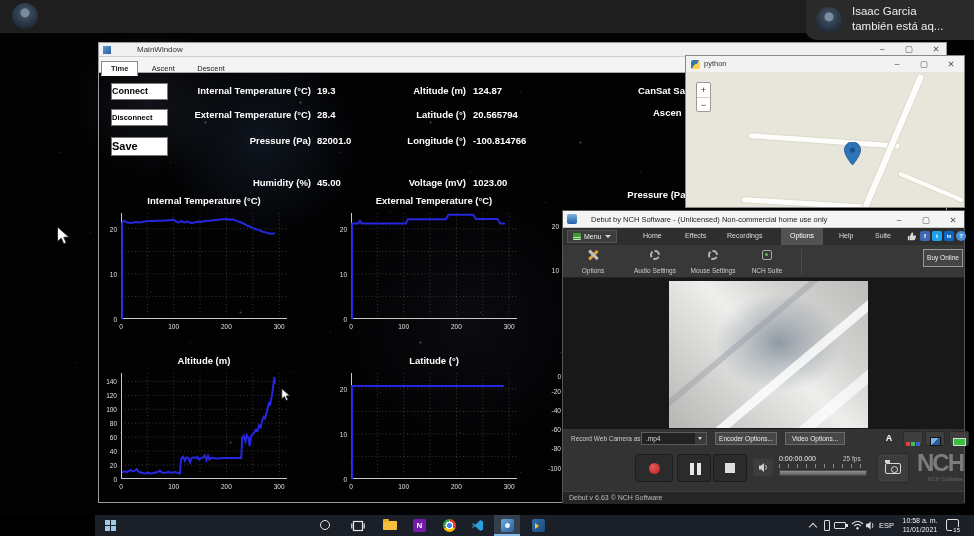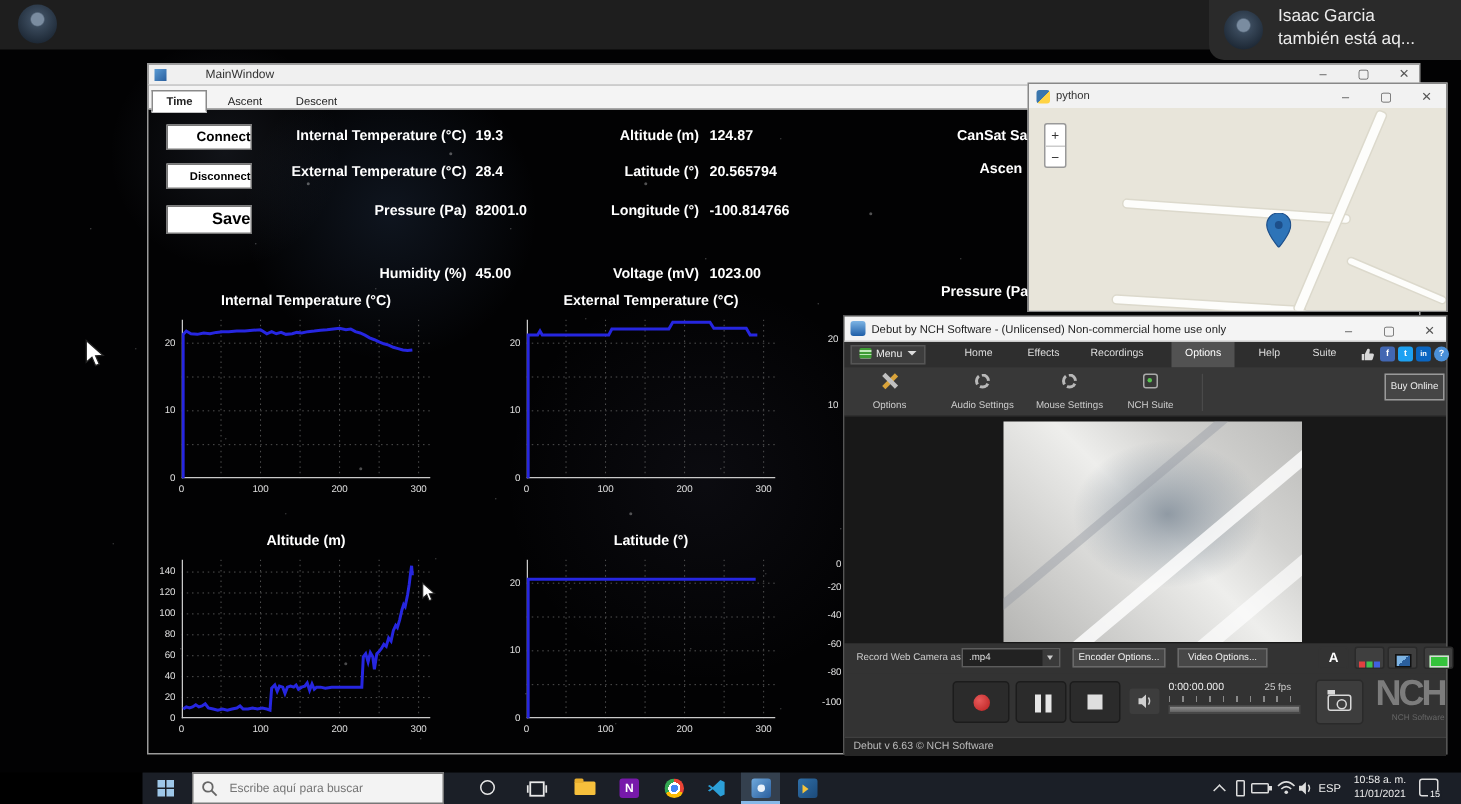--- a/index.html
+++ b/index.html
@@ -33,21 +33,21 @@
   .mw-titlebar{position:absolute;left:0;top:0;width:100%;height:14px;background:#f0f0f0;border-bottom:1px solid #d0d0d0;}
   .mw-icon{position:absolute;left:4px;top:3px;width:8px;height:8px;background:linear-gradient(135deg,#5a9bd4,#2a5f9e);}
   .mw-title{position:absolute;left:17px;top:2px;font-size:8px;color:#333;margin-left:21px;}
   .win-controls{position:absolute;right:5px;top:1px;display:flex;gap:17px;font-size:8.5px;color:#555;}
   .win-controls span{width:10px;text-align:center;cursor:default;}
   .mw-tabbar{position:absolute;left:0;top:14px;width:100%;height:16px;background:#f4f4f4;border-bottom:1px solid #a8a8a8;padding-left:2px;}
   .tab{display:inline-block;font-size:7.5px;color:#222;padding:2px 9px 2px 9px;margin-top:2px;}
   .tab.active{background:#fff;border:1px solid #8a8a8a;border-bottom:1px solid #fff;font-weight:bold;}
 
   .mw-btn{position:absolute;left:12px;background:#fff;border:1px solid #777;color:#000;
-    font-weight:bold;text-align:right;cursor:default;}
+    font-weight:bold;text-align:left;cursor:default;}
   .btn-connect{top:40px;width:57px;height:17px;font-size:9px;line-height:15px;}
   .btn-disconnect{top:66px;width:57px;height:17px;font-size:7.5px;line-height:15px;}
   .btn-save{top:94px;width:57px;height:19px;font-size:11px;line-height:17px;}
 
   .tlm-label{position:absolute;font-size:9.5px;font-weight:bold;color:#fff;text-align:right;white-space:nowrap;}
   .tlm-value{position:absolute;font-size:9.5px;font-weight:bold;color:#fff;white-space:nowrap;}
   .c1l{left:80px;width:132px;} .c1v{left:218px;}
   .c2l{left:255px;width:112px;} .c2v{left:374px;}
   .r0{top:42px;} .r1{top:66px;} .r2{top:92px;} .r3{top:134px;}
   .c3p1{position:absolute;left:539px;top:42px;font-size:9.5px;font-weight:bold;color:#fff;white-space:nowrap;}
@@ -84,21 +84,21 @@
   .map-zoom{position:absolute;left:10px;top:10px;width:15px;height:30px;background:#fff;border:1px solid #999;border-radius:2px;
     font-size:9px;color:#333;text-align:center;line-height:14px;}
   .map-zoom .zo{border-top:1px solid #ccc;}
   .map-pin{position:absolute;left:158px;top:70px;}
 
   
   .debut-window{position:absolute;left:562px;top:210px;width:403px;height:293px;z-index:30;
     border:1px solid #555;background:#333;}
   .db-titlebar{position:absolute;left:0;top:0;width:100%;height:17px;background:#f4f4f4;border-bottom:1px solid #c9c9c9;}
   .db-icon{position:absolute;left:4px;top:3px;width:10px;height:10px;background:linear-gradient(180deg,#7db4e4,#1f5fa8);border-radius:2px;}
-  .db-title{position:absolute;left:18px;top:3.5px;font-size:7.5px;color:#222;white-space:nowrap;}
+  .db-title{position:absolute;left:28px;top:3.5px;font-size:7.5px;color:#222;white-space:nowrap;}
   .db-menubar{position:absolute;left:0;top:17px;width:100%;height:17px;background:#2e2e2e;}
   .menu-btn{position:absolute;left:4px;top:2px;height:13px;padding:0 5px;background:#3d3d3d;border:1px solid #555;
     color:#eee;font-size:7px;line-height:11px;}
   .menu-ham{display:inline-block;width:8px;height:7px;margin-right:3px;vertical-align:-1px;
     background:repeating-linear-gradient(#3f9c35 0 1.6px,#bfe8b8 1.6px 2.4px);border-radius:1px;}
   .menu-caret{display:inline-block;width:0;height:0;border-left:3px solid transparent;border-right:3px solid transparent;
     border-top:3px solid #ddd;margin-left:3px;vertical-align:1px;}
   .menu-item{position:absolute;top:3.5px;font-size:7px;color:#ddd;}
   .mi-home{left:80px;} .mi-effects{left:122px;} .mi-recordings{left:164px;}
   .mi-options{left:218px;top:0;background:#525252;padding:3.5px 9px;height:17px;color:#fff;}
@@ -492,27 +492,20 @@
     </div>
   </div>
 
   <div class="taskbar">
     <div class="start-btn">
       <span class="wl wl1"></span>
         <span class="wl wl2"></span>
         <span class="wl wl3"></span>
         <span class="wl wl4"></span>
     </div>
-    <div class="search-box">
-      <svg class="search-ic" width="12" height="12" viewBox="0 0 12 12">
-          <circle cx="4.6" cy="4.6" r="3.2" fill="none" stroke="#666" stroke-width="1.2"></circle>
-          <line x1="7" y1="7" x2="10.4" y2="10.4" stroke="#666" stroke-width="1.2"></line>
-        </svg>
-      <input type="text" placeholder="Escribe aquí para buscar" style="">
-    </div>
     <div class="tb-slot" style="left:218px;">
         <span class="cortana"></span>
       </div>
     <div class="tb-slot" style="left:250px;">
       <svg width="14" height="14" viewBox="0 0 14 14" style="margin:4px 0 0 6px;">
           <rect x="2.5" y="2.5" width="9" height="9" fill="none" stroke="#e8e8e8" stroke-width="1.2"></rect>
           <line x1="0.8" y1="4.5" x2="0.8" y2="9.5" stroke="#e8e8e8" stroke-width="1.2"></line>
           <line x1="13.2" y1="4.5" x2="13.2" y2="9.5" stroke="#e8e8e8" stroke-width="1.2"></line>
         </svg>
     </div>

